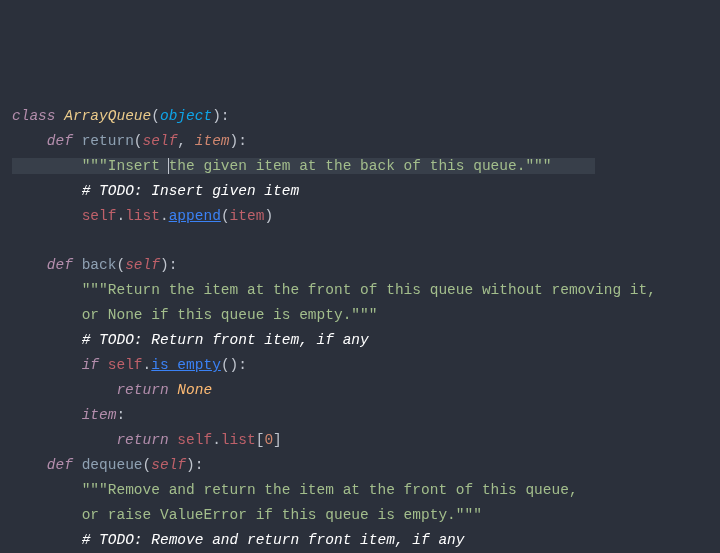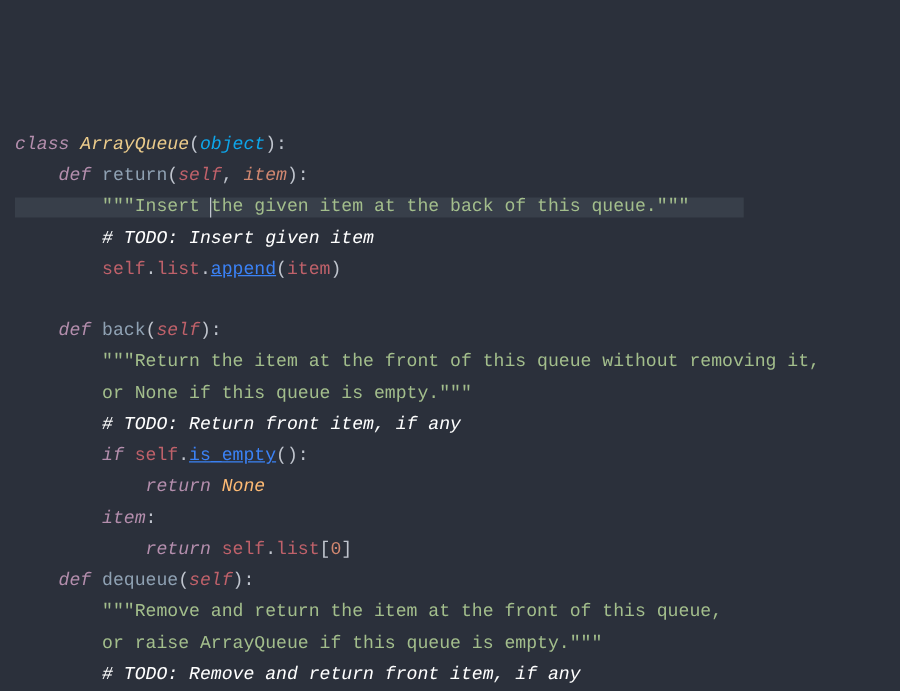--- a/index.html
+++ b/index.html
@@ -46,21 +46,21 @@
     <span class="kw">def</span> <span class="fn">back</span><span class="pun">(</span><span class="self">self</span><span class="pun">):</span>
         <span class="str">"""Return the item at the front of this queue without removing it,</span>
         <span class="str">or None if this queue is empty."""</span>
         <span class="cmt"># TODO: Return front item, if any</span>
         <span class="kw">if</span> <span class="selfu">self</span><span class="pun">.</span><span class="call">is_empty</span><span class="pun">():</span>
             <span class="kw">return</span> <span class="none">None</span>
         <span class="kw">item</span><span class="pun">:</span>
             <span class="kw">return</span> <span class="selfu">self</span><span class="pun">.</span><span class="prop">list</span><span class="pun">[</span><span class="num">0</span><span class="pun">]</span>
     <span class="kw">def</span> <span class="fn">dequeue</span><span class="pun">(</span><span class="self">self</span><span class="pun">):</span>
         <span class="str">"""Remove and return the item at the front of this queue,</span>
-        <span class="str">or raise ArrayQueue if this queue is empty."""</span>
+        <span class="str">or raise ValueError if this queue is empty."""</span>
         <span class="cmt"># TODO: Remove and return front item, if any</span>
          
              
         
             
              </div>
 
 
 
 

